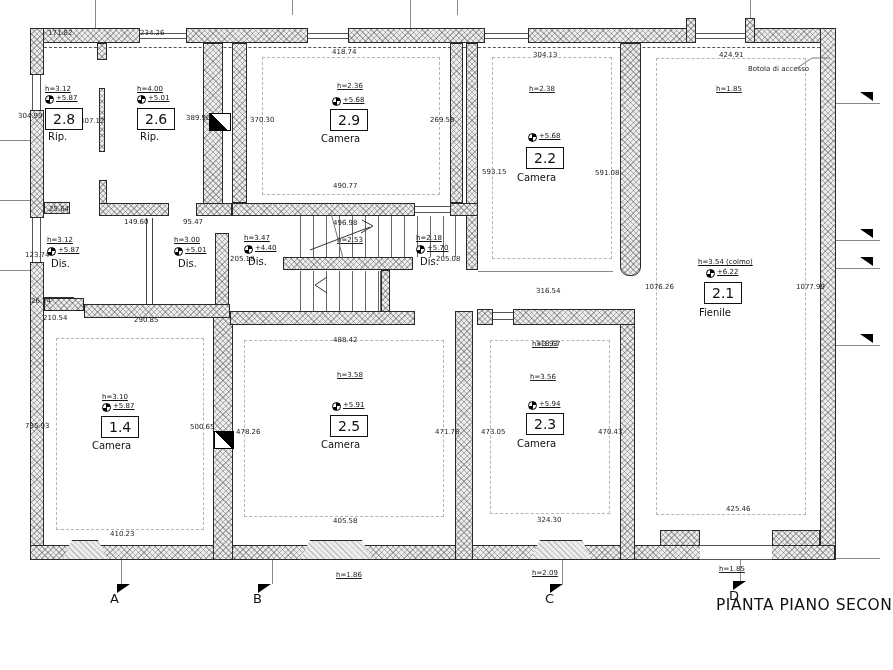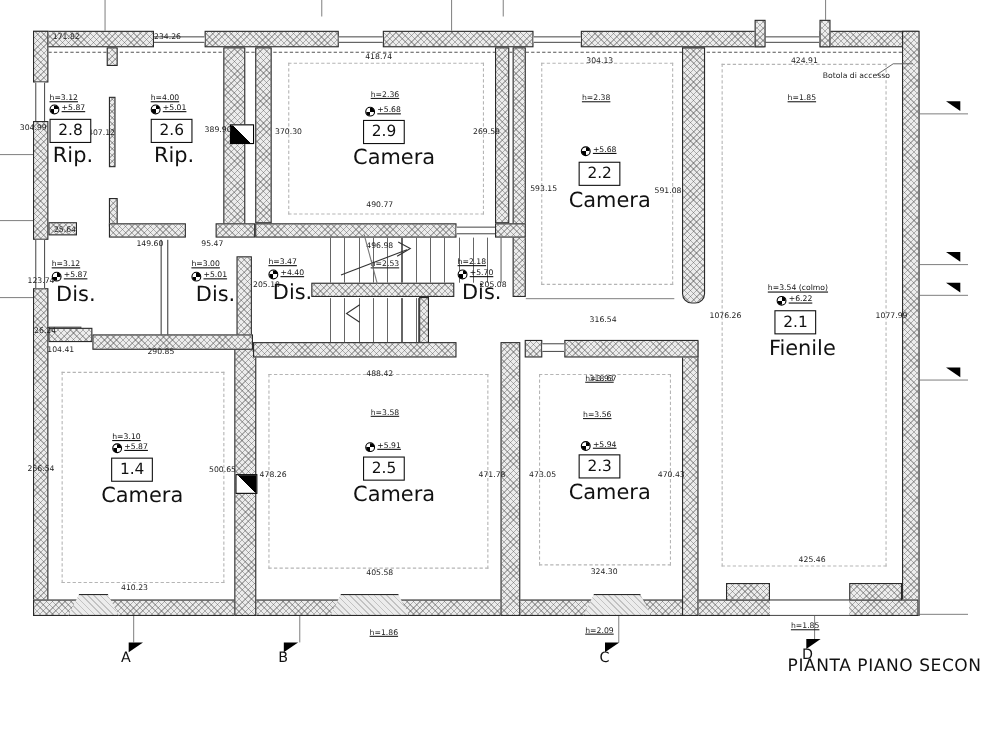--- a/index.html
+++ b/index.html
@@ -24,21 +24,21 @@
   .refline{position:absolute;background:#8a8a8a;}
   .dim{position:absolute;font-size:7px;line-height:1;white-space:nowrap;color:#222;}
   .dim.u{text-decoration:underline;margin-top:45px;}
   .hgt{position:absolute;font-size:7px;line-height:1;text-decoration:underline;white-space:nowrap;color:#111;}
   .lvl{position:absolute;display:flex;align-items:flex-start;gap:2px;font-size:7px;line-height:1;color:#111;}
   .lvl .sym{width:7px;height:7px;border:1px solid #000;border-radius:50%;flex:0 0 auto;
             background:conic-gradient(#000 0 90deg,#fff 90deg 180deg,#000 180deg 270deg,#fff 270deg 360deg);}
   .lvl .val{text-decoration:underline;}
   .rbox{position:absolute;box-sizing:border-box;border:1.5px solid #111;background:#fff;
         font-size:14px;line-height:1;padding:3px 7px;white-space:nowrap;}
-  .rname{position:absolute;font-size:19px;line-height:1;white-space:nowrap;color:#111;}
+  .rname{position:absolute;font-size:10px;line-height:1;white-space:nowrap;color:#111;}
   .flag{position:absolute;width:0;height:0;border-top:9px solid #000;border-right:13px solid transparent;}
   .flag.m{border-right:none;border-left:13px solid transparent;}
   .seclabel{position:absolute;font-size:13px;line-height:1;color:#111;}
   .title{position:absolute;font-size:15.5px;letter-spacing:.5px;white-space:nowrap;color:#111;}
   .note{position:absolute;font-size:7px;line-height:1;white-space:nowrap;color:#222;}
   svg.ov{position:absolute;left:0;top:0;pointer-events:none;}
 </style>
 </head>
 <body>
 
@@ -157,30 +157,30 @@
   <span class="dim u" style="left:337px;top:192px">h=2.53</span>
 
   <span class="dim" style="left:49px;top:206px">25.64</span>
   <span class="dim" style="left:124px;top:219px">149.60</span>
   <span class="dim" style="left:183px;top:219px">95.47</span>
   <span class="dim" style="left:25px;top:252px">123.74</span>
   <span class="dim" style="left:230px;top:256px">205.18</span>
   <span class="dim" style="left:333px;top:220px">496.98</span>
   <span class="dim" style="left:436px;top:256px">205.08</span>
   <span class="dim" style="left:31px;top:298px">26.24</span>
-  <span class="dim" style="left:43px;top:315px">104.41</span>
+  <span class="dim" style="left:43px;top:315px">210.54</span>
   <span class="dim" style="left:134px;top:317px">290.85</span>
   <span class="dim u" style="left:337px;top:327px">h=3.58</span>
   <span class="dim" style="left:333px;top:337px">488.42</span>
   <span class="dim" style="left:536px;top:288px">316.54</span>
   <span class="dim u" style="left:532px;top:296px">h=3.93</span>
   <span class="dim u" style="left:530px;top:329px">h=3.56</span>
   <span class="dim" style="left:536px;top:341px">318.67</span>
 
-  <span class="dim" style="left:25px;top:423px">256.54</span>
+  <span class="dim" style="left:25px;top:423px">735.93</span>
   <span class="dim" style="left:190px;top:424px">500.65</span>
   <span class="dim" style="left:236px;top:429px">478.26</span>
   <span class="dim" style="left:435px;top:429px">471.78</span>
   <span class="dim" style="left:481px;top:429px">473.05</span>
   <span class="dim" style="left:598px;top:429px">470.43</span>
   <span class="dim" style="left:110px;top:531px">410.23</span>
   <span class="dim" style="left:333px;top:518px">405.58</span>
   <span class="dim u" style="left:336px;top:527px">h=1.86</span>
   <span class="dim" style="left:537px;top:517px">324.30</span>
   <span class="dim u" style="left:532px;top:525px">h=2.09</span>

